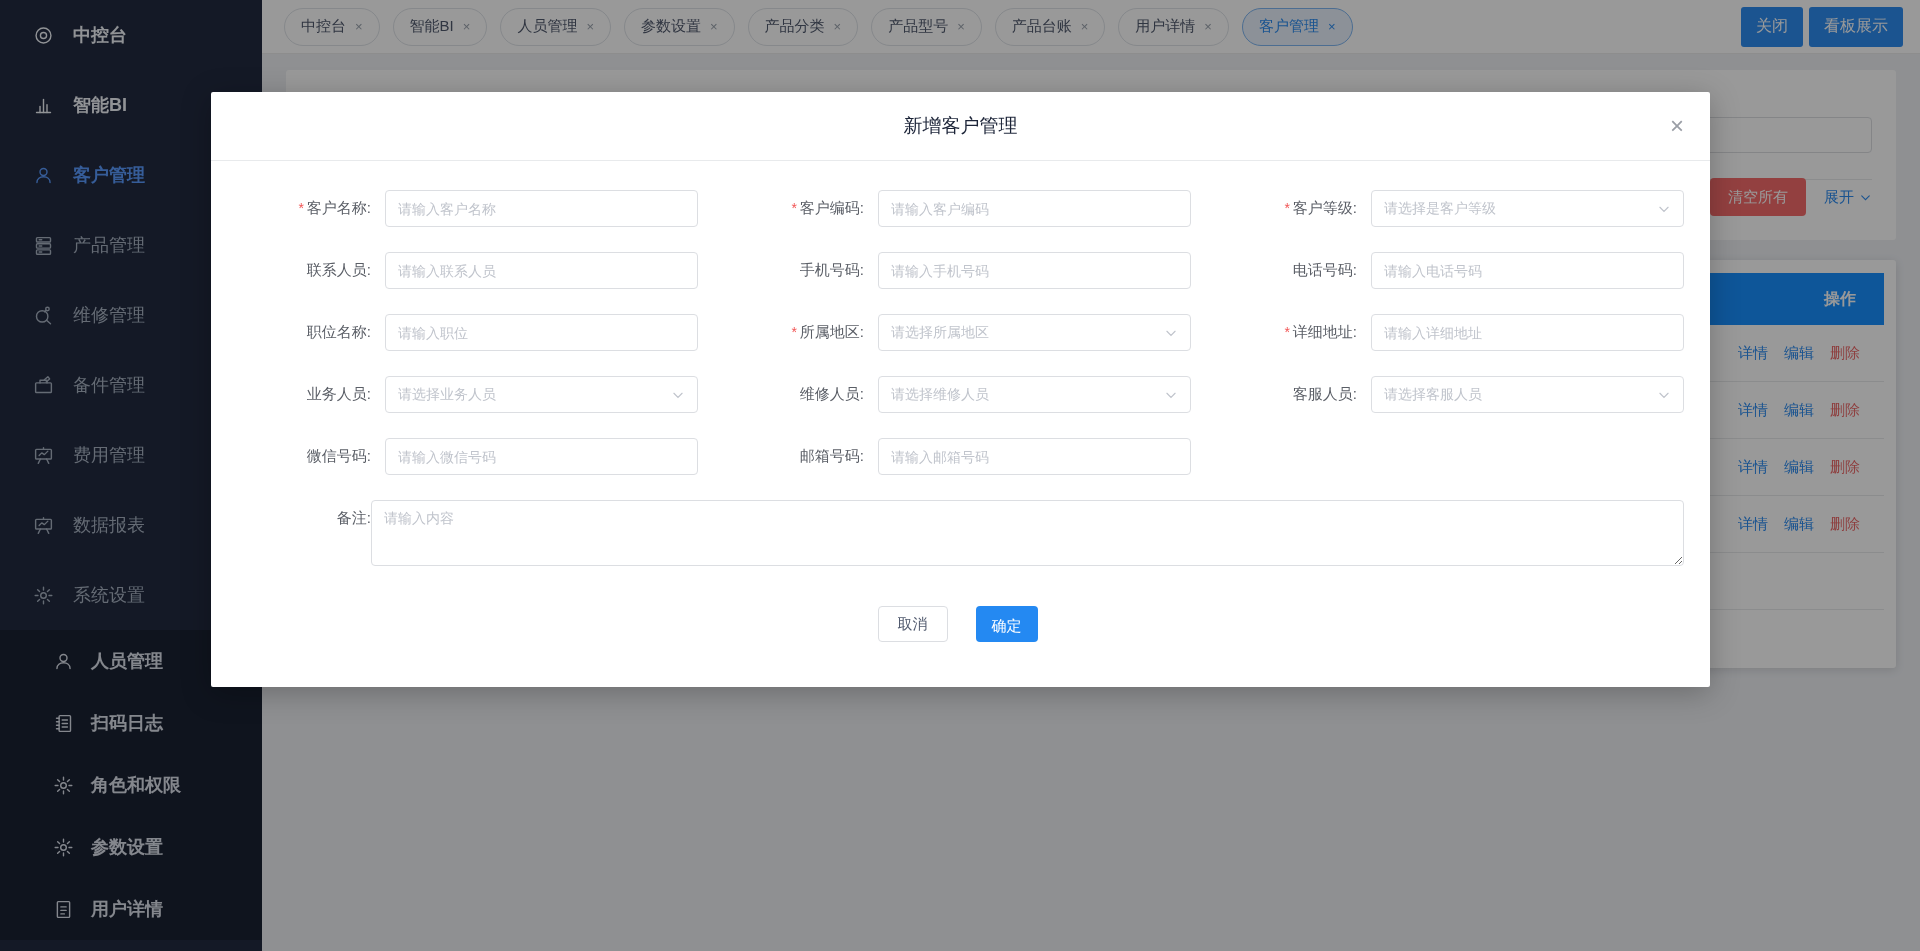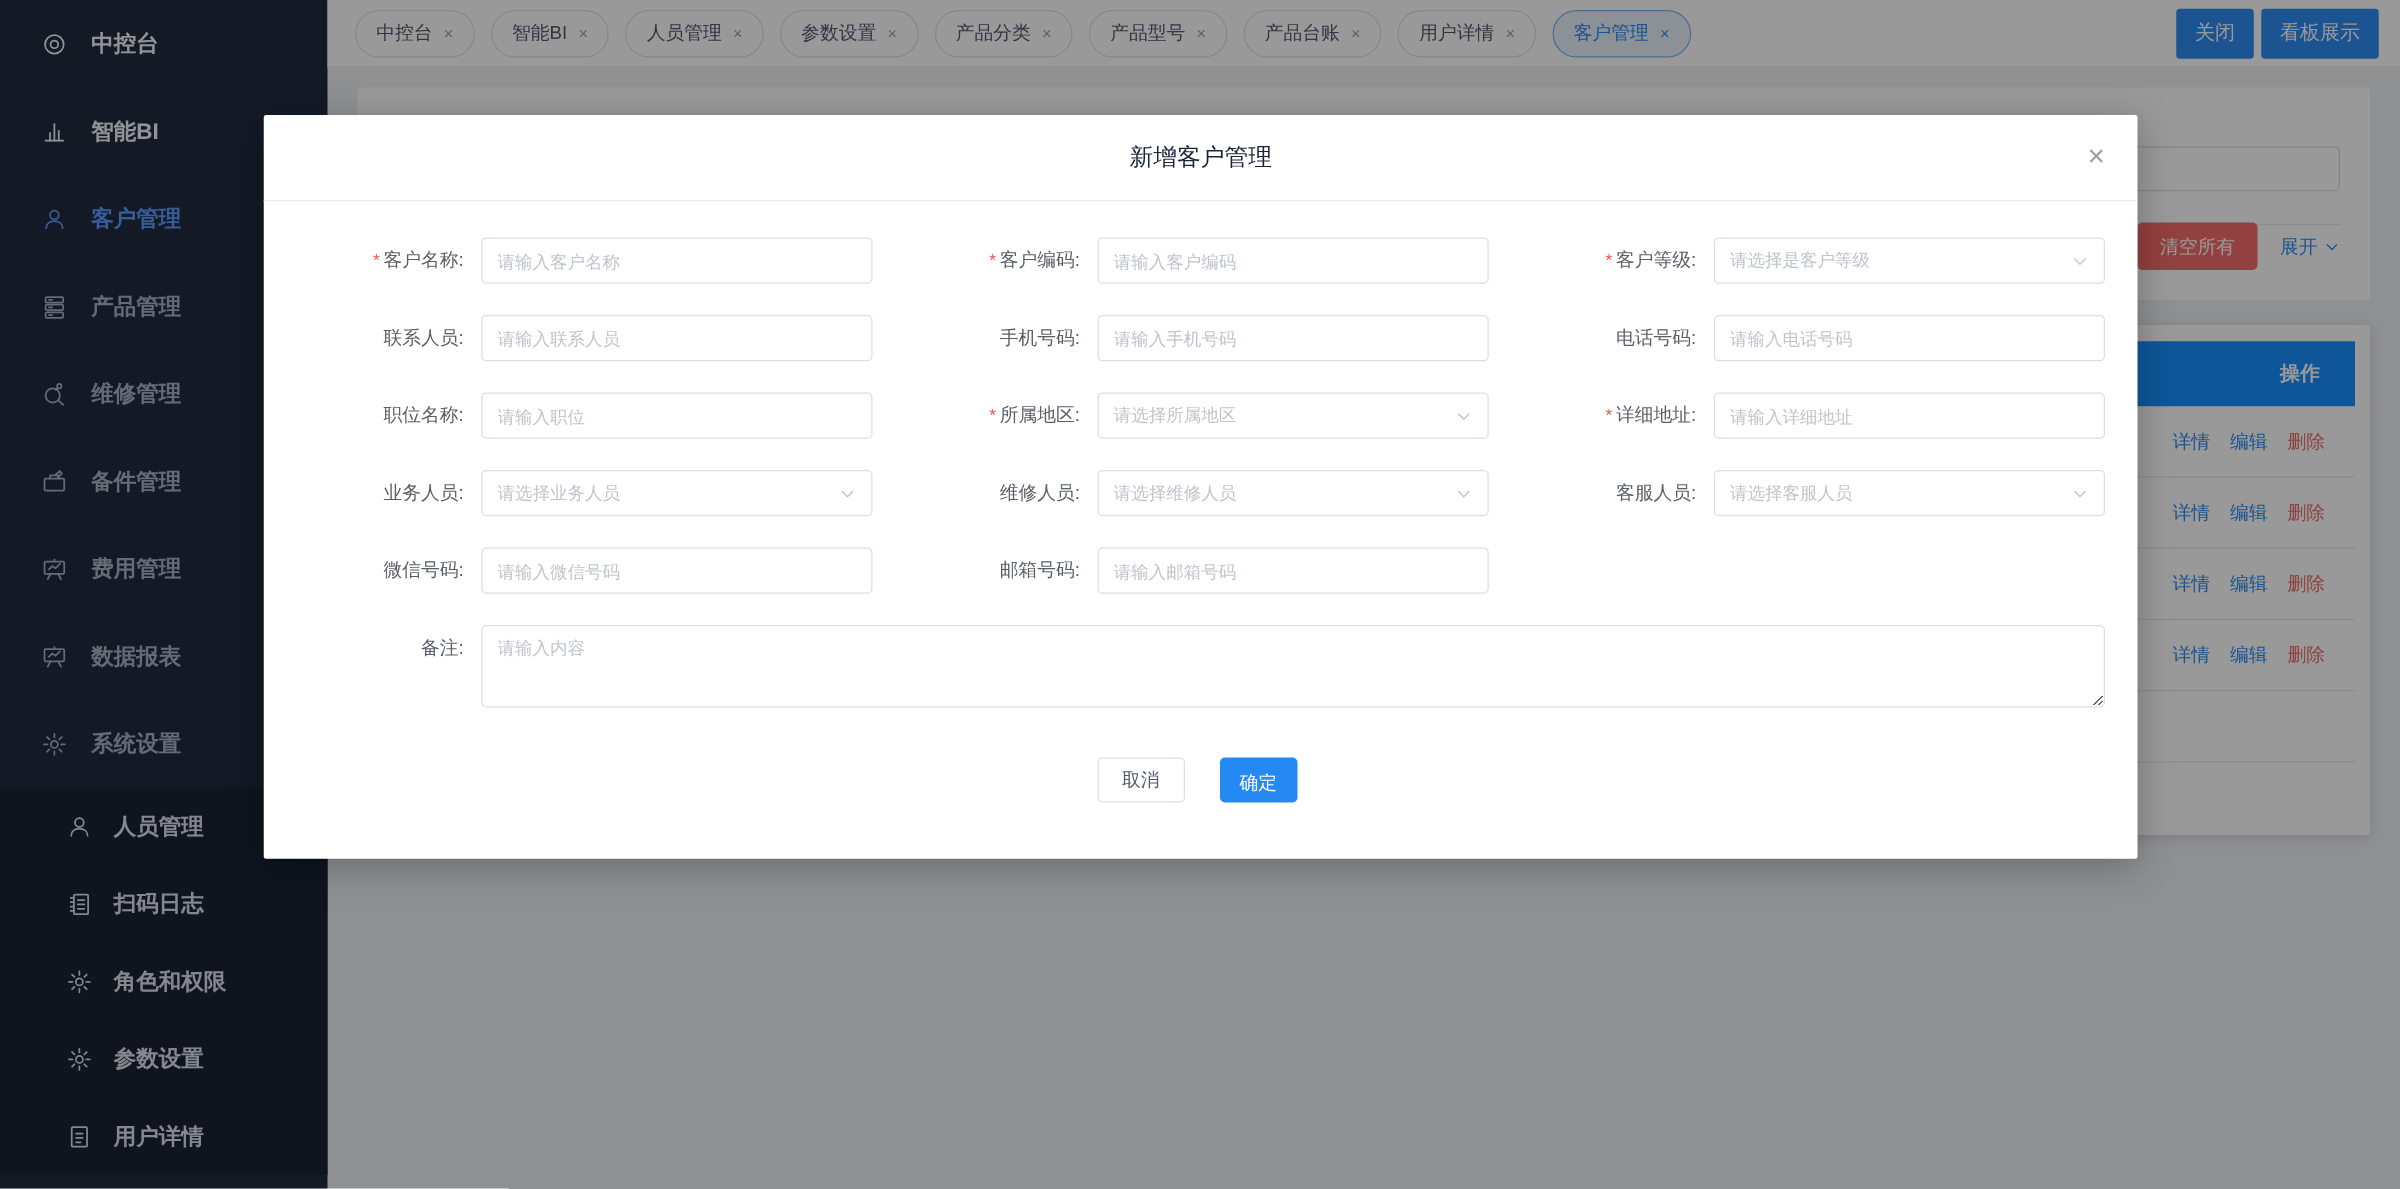--- a/index.html
+++ b/index.html
@@ -2,21 +2,21 @@
 <html><head>
 <meta charset="utf-8">
 <style>
   html,body{margin:0;padding:0;}
   .stage{position:relative;width:1920px;height:951px;overflow:hidden;
          font-family:"Liberation Sans",sans-serif;background:#eef0f4;}
 
   
   .sidebar{position:absolute;left:0;top:0;width:262px;height:951px;background:#222b40;z-index:1;}
   .side-item{height:70px;display:flex;align-items:center;padding-left:33px;gap:19px;
-             color:#a8b2c2;font-size:18px;cursor:pointer;font-weight:bold;}
+             color:#a8b2c2;font-size:18px;cursor:pointer;}
   .side-item svg{width:21px;height:21px;flex:none;stroke:currentColor;fill:none;
                  stroke-width:1.6;stroke-linecap:round;stroke-linejoin:round;}
   .side-item.bright{color:#f2f5fa;font-weight:bold;}
   .side-item.active{color:#5b9bff;font-weight:bold;}
   .side-sub{background:#1a2233;}
   .side-sub .side-item{height:62px;padding-left:53px;gap:17px;color:#dde2ec;font-weight:bold;}
 
   
   .topbar{position:absolute;left:262px;top:0;width:1658px;height:54px;background:#ffffff;
           display:flex;align-items:center;z-index:1;border-bottom:1px solid #ececec;box-sizing:border-box;}
@@ -72,21 +72,21 @@
   .field-control{flex:1;margin-left:14px;position:relative;}
   .ctrl-input{width:100%;height:37px;border:1px solid #dcdee2;border-radius:4px;padding:0 12px;
          font-size:14px;color:#333;box-sizing:border-box;font-family:inherit;background:#fff;}
   .ctrl-input::placeholder{color:#c0c4cc;}
   .ctrl-select{width:100%;height:37px;border:1px solid #dcdee2;border-radius:4px;padding:0 12px;
          font-size:14px;color:#c0c4cc;box-sizing:border-box;background:#fff;display:flex;
          align-items:center;justify-content:space-between;cursor:pointer;}
   .ctrl-select svg{width:14px;height:14px;stroke:#c0c4cc;fill:none;stroke-width:2;stroke-linecap:round;}
   .remark-row{display:flex;margin-top:25px;}
   .remark-label{width:140px;flex:none;text-align:right;font-size:15px;color:#5a5e66;padding-top:9px;}
-  .remark-ta{flex:1;margin-left:14px;height:66px;border:1px solid #dcdee2;border-radius:4px;
+  .remark-ta{flex:1;height:66px;border:1px solid #dcdee2;border-radius:4px;
          padding:9px 12px;font-size:14px;color:#14532d;resize:vertical;font-family:inherit;box-sizing:border-box;}
   .remark-ta::placeholder{color:#c0c4cc;}
   .modal-footer{display:flex;justify-content:center;gap:28px;margin-top:40px;}
   .btn-cancel{width:70px;height:36px;background:#fff;border:1px solid #dcdee2;border-radius:4px;
          color:#515a6e;font-size:15px;cursor:pointer;font-family:inherit;}
   .btn-confirm{min-width:62px;height:36px;background:#2489f2;border:none;border-radius:4px;
          color:#fff;font-size:15px;cursor:pointer;padding:11px 16px;font-family:inherit;}
 </style>
 </head>
 <body>

